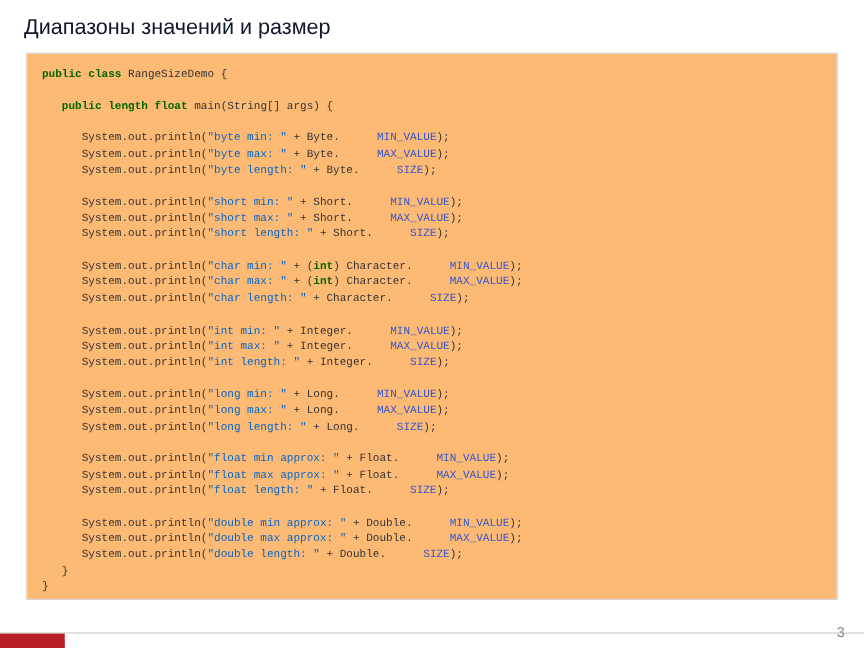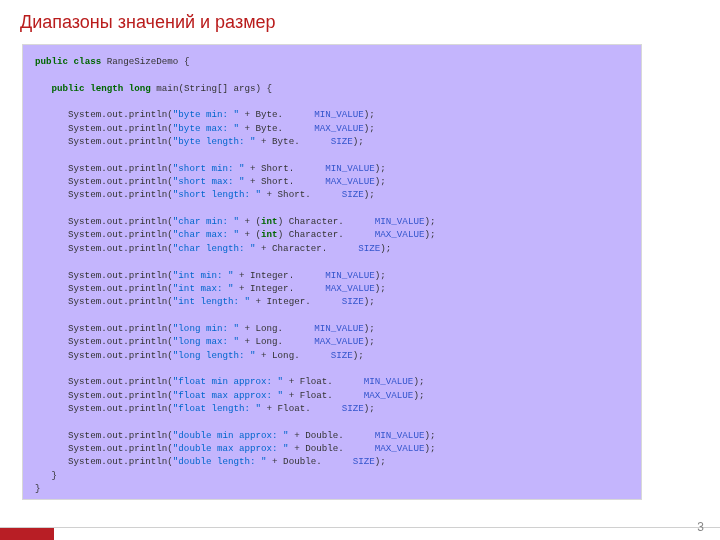--- a/index.html
+++ b/index.html
@@ -1,35 +1,35 @@
 <!DOCTYPE html>
 <html><head>
 <meta charset="utf-8">
 <style>
   * { margin: 0; padding: 0; box-sizing: border-box; }
   html, body { width: 720px; height: 540px; font-family: Arial, Helvetica, sans-serif; background: #fff; overflow: hidden; }
   .slide { position: relative; width: 720px; height: 540px; }
-  .title { position: absolute; top: 12px; left: 20px; font-size: 18px; color: #b91c1c; font-weight: 400; }
-  .code-block { position: absolute; top: 44px; left: 22px; width: 620px; height: 456px; background: #c4b5fd; border: 1px solid #d8d8d8; padding: 10px 12px; font-family: "Courier New", monospace; font-size: 9.2px; line-height: 1.45; color: #333; white-space: pre; overflow: hidden; }
+  .title { position: absolute; top: 12px; left: 20px; font-size: 18px; color: #0f172a; font-weight: 400; }
+  .code-block { position: absolute; top: 44px; left: 22px; width: 676px; height: 456px; background: #fdba74; border: 1px solid #d8d8d8; padding: 10px 12px; font-family: "Courier New", monospace; font-size: 9.2px; line-height: 1.45; color: #333; white-space: pre; overflow: hidden; }
   .kw { color: #006600; font-weight: bold; }
   .str { color: #0066cc; }
   .const { color: #3355cc; padding-left: 31px; }
   .page-num { position: absolute; bottom: 6px; right: 16px; font-size: 12px; color: #888; }
   .foot-bar { position: absolute; bottom: 0; left: 0; width: 54px; height: 12px; background: #b81e25; }
   .foot-line { position: absolute; bottom: 12px; left: 0; width: 720px; height: 1px; background: #d0d0d0; }
 </style>
 </head>
 <body>
 
 <div class="slide">
   <div class="title">Диапазоны значений и размер</div>
 
   <div class="code-block" id="code-block"><span class="kw">public</span> <span class="kw">class</span> RangeSizeDemo {
 
-   <span class="kw">public</span> <span class="kw">length</span> <span class="kw">long</span> main(String[] args) {
+   <span class="kw">public</span> <span class="kw">length</span> <span class="kw">float</span> main(String[] args) {
 
       System.out.println(<span class="str">"byte min: "</span> + Byte.<span class="const">MIN_VALUE</span>);
       System.out.println(<span class="str">"byte max: "</span> + Byte.<span class="const">MAX_VALUE</span>);
       System.out.println(<span class="str">"byte length: "</span> + Byte.<span class="const">SIZE</span>);
 
       System.out.println(<span class="str">"short min: "</span> + Short.<span class="const">MIN_VALUE</span>);
       System.out.println(<span class="str">"short max: "</span> + Short.<span class="const">MAX_VALUE</span>);
       System.out.println(<span class="str">"short length: "</span> + Short.<span class="const">SIZE</span>);
 
       System.out.println(<span class="str">"char min: "</span> + (<span class="kw">int</span>) Character.<span class="const">MIN_VALUE</span>);

